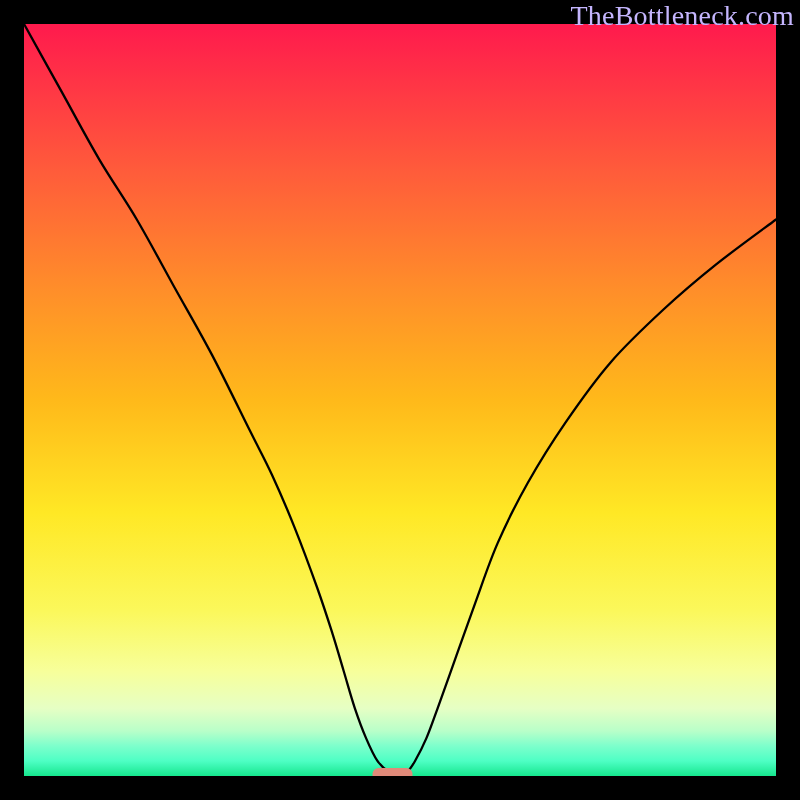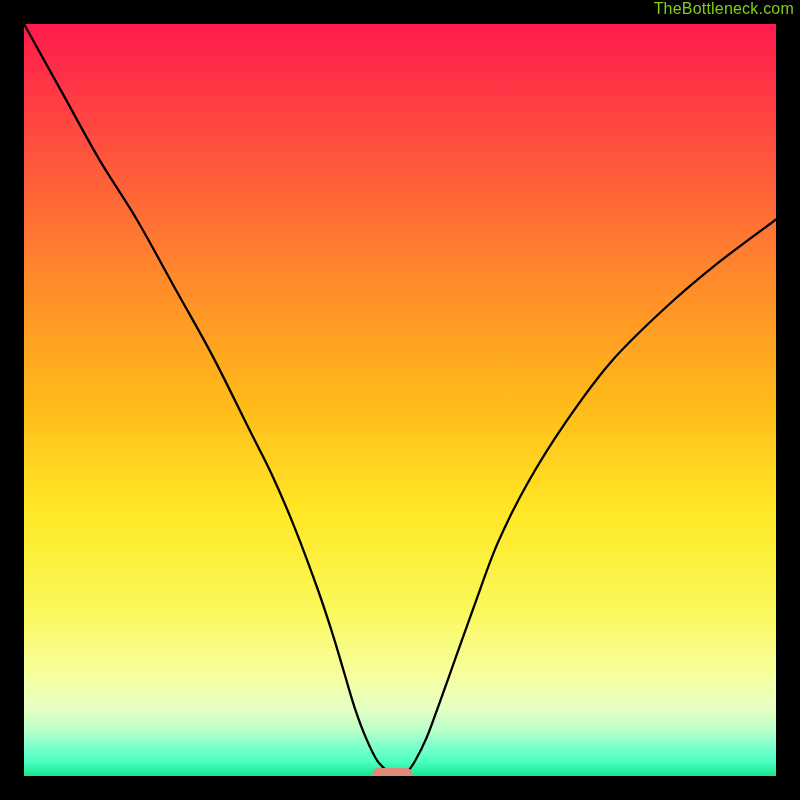--- a/index.html
+++ b/index.html
@@ -51,23 +51,23 @@
     position: absolute;
     left: 0;
     top: 0;
     width: 100%;
     height: 100%;
   }
   .watermark {
     position: absolute;
     top: 0px;
     right: 6px;
-    font-family: Liberation Sans, sans-serif;
-    font-size: 16px;
-    color: #84cc16;
+    font-family: Liberation Serif, serif;
+    font-size: 28px;
+    color: #c4b5fd;
     font-weight: 500;
     letter-spacing: 0.2px;
   }
 </style>
 </head>
 <body>
 
 <div class="frame"></div>
 
 <div class="plot-area">

